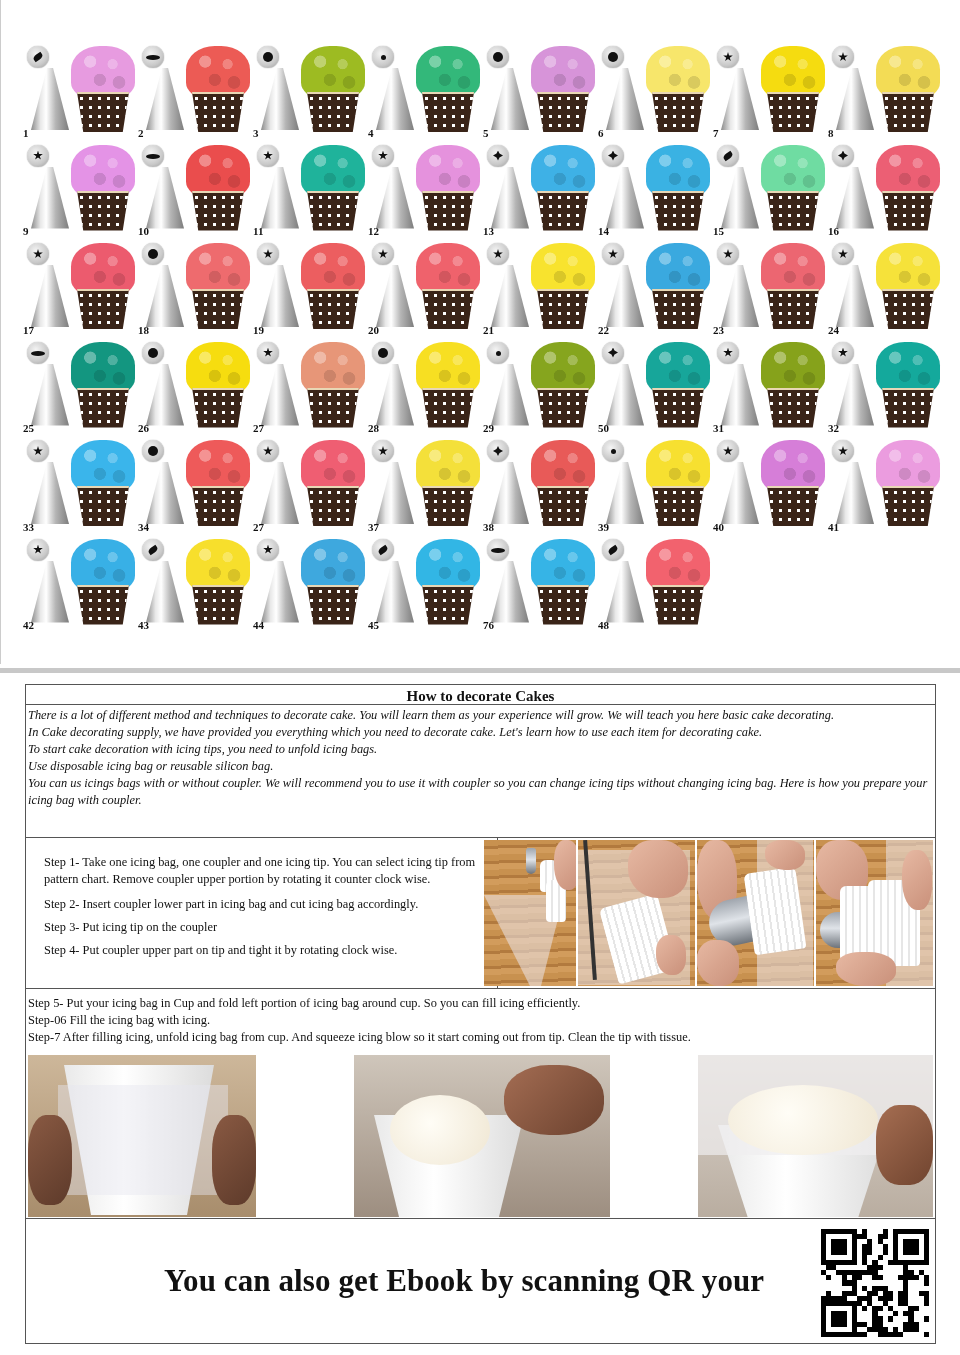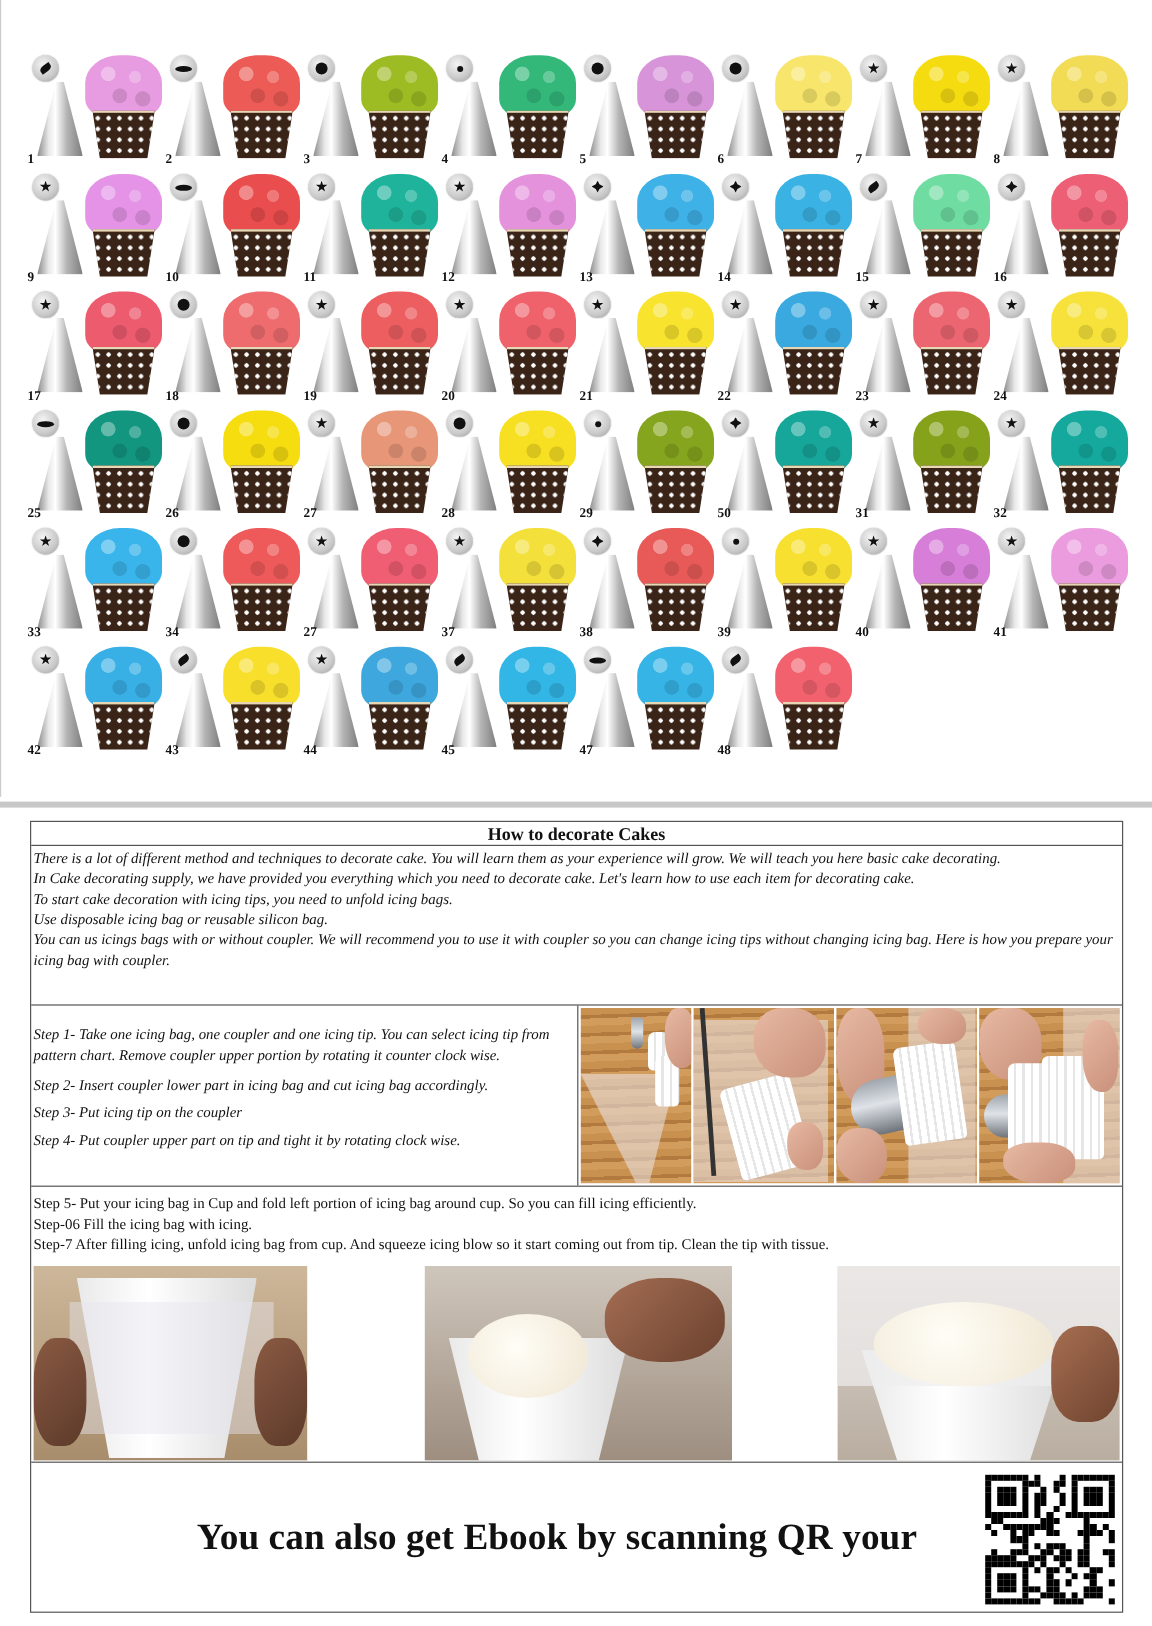--- a/index.html
+++ b/index.html
@@ -40,21 +40,21 @@
   .divider { position: absolute; left: 0; top: 668px; width: 960px; height: 5px; background: #c8c8c8; }
 
   
   .howto { position: absolute; left: 25px; top: 684px; width: 911px; height: 660px; border: 1px solid #555; background: #fff; }
   .howto-title { height: 20px; line-height: 22px; text-align: center; font-weight: bold; font-size: 15px; border-bottom: 1px solid #555; }
   .intro { padding: 2px 2px 0 2px; font-size: 12.4px; line-height: 17px; }
   .section-heading { color: #b40f0f; font-weight: bold; font-size: 17px; line-height: 20px; margin-top: 0; }
   .intro p { margin: 0; font-style: italic; }
 
   .steps-a { position: absolute; left: 0; top: 152px; width: 909px; height: 152px; border-top: 1px solid #555; border-bottom: 1px solid #555; }
-  .steps-a-text { position: absolute; left: 0; top: 0; width: 456px; height: 150px; padding: 16px 2px 0 2px; font-size: 12.4px; line-height: 17px; border-right: 1px solid #555; font-style: italic; }
+  .steps-a-text { position: absolute; left: 16px; top: 0; width: 456px; height: 150px; padding: 16px 2px 0 2px; font-size: 12.4px; line-height: 17px; border-right: 1px solid #555; }
   .steps-a-text p { margin-bottom: 8px; }
   .steps-a-text p.tight { margin-bottom: 6px; }
   .photo-strip { position: absolute; left: 458px; top: 2px; width: 449px; height: 146px; display: flex; gap: 2px; }
   .photo { flex: 1; position: relative; overflow: hidden;
            background: repeating-linear-gradient(178deg, #c8914f 0 6px, #b27a3e 6px 9px, #d29c5c 9px 15px); }
   .photo .hand { position: absolute; border-radius: 40% 45% 40% 50%; background: linear-gradient(135deg, #e7b9a3, #c9907a); }
   .photo .coupler { position: absolute; background: repeating-linear-gradient(90deg, #fff 0 5px, #e6e6e6 5px 7px); border-radius: 6px 6px 4px 4px; }
   .photo .bag { position: absolute; background: rgba(235,230,235,.55); }
   .photo .steel { position: absolute; background: linear-gradient(180deg,#9fa5ad,#dfe3e8 45%,#6d737a); }
 
@@ -472,21 +472,21 @@
         </span>
         <span class="num">45</span>
       </div>
       <div class="cell">
         <span class="tip-face flat"></span>
         <span class="cone"></span>
         <span class="cupcake">
           <span class="frosting" style="background: rgb(54, 180, 230);"></span>
           <span class="cup"></span>
         </span>
-        <span class="num">47</span>
+        <span class="num">76</span>
       </div>
       <div class="cell">
         <span class="tip-face leaf"></span>
         <span class="cone"></span>
         <span class="cupcake">
           <span class="frosting" style="background: rgb(242, 98, 110);"></span>
           <span class="cup"></span>
         </span>
         <span class="num">48</span>
       </div>

